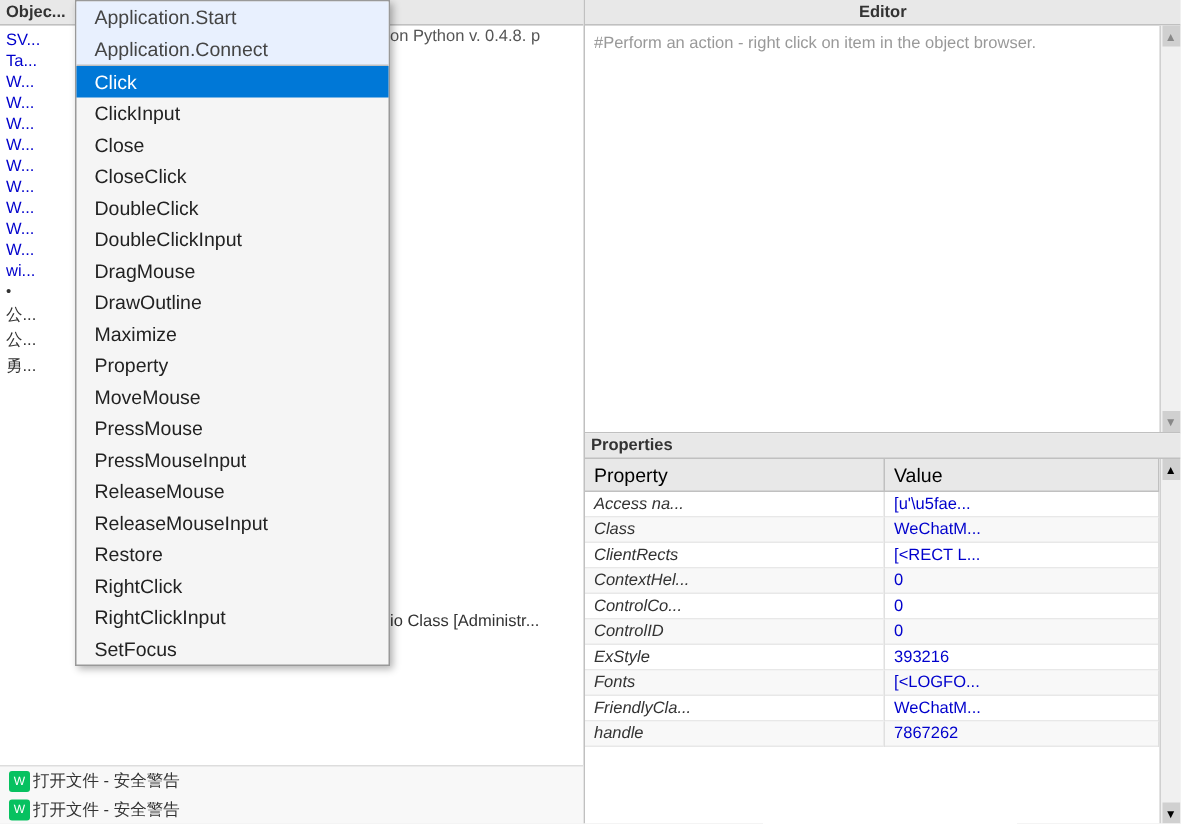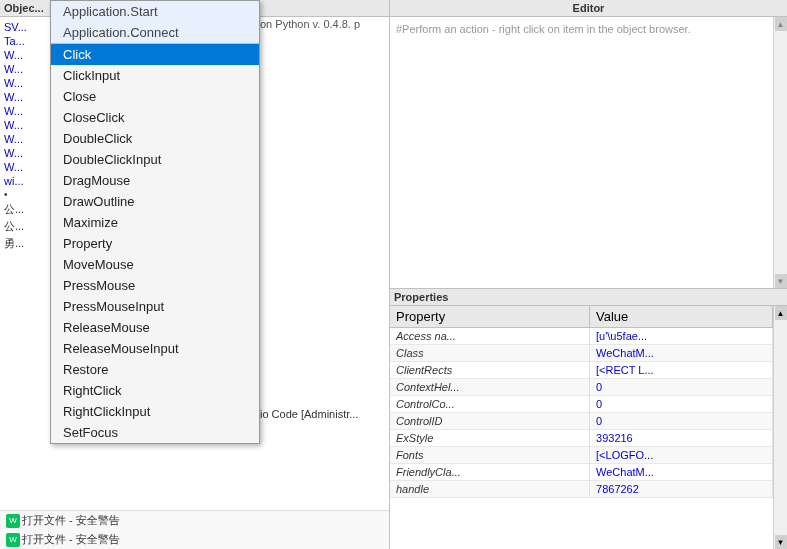--- a/index.html
+++ b/index.html
@@ -294,21 +294,21 @@
     <div class="tree-item" style="color:#333">公...</div>
     <div class="tree-item" style="color:#333">公...</div>
     <div class="tree-item" style="color:#333">勇...</div>
   </div>
 
   <div style="position:absolute; top:18px; left:260px; font-size:11px; color:#555; width:120px; overflow:hidden;">
     <span>on Python v. 0.4.8. p</span>
   </div>
 
   <div style="position:absolute; top:408px; left:260px; font-size:11px; color:#333; width:120px; overflow:hidden;">
-    <span>io Code [Administr...</span>
+    <span>io Class [Administr...</span>
   </div>
 
   <div class="context-menu">
 
     <div class="context-menu-top">
       <div class="context-menu-item">Application.Start</div>
       <div class="context-menu-item">Application.Connect</div>
     </div>
 
     <div class="context-menu-item highlighted">Click</div>

